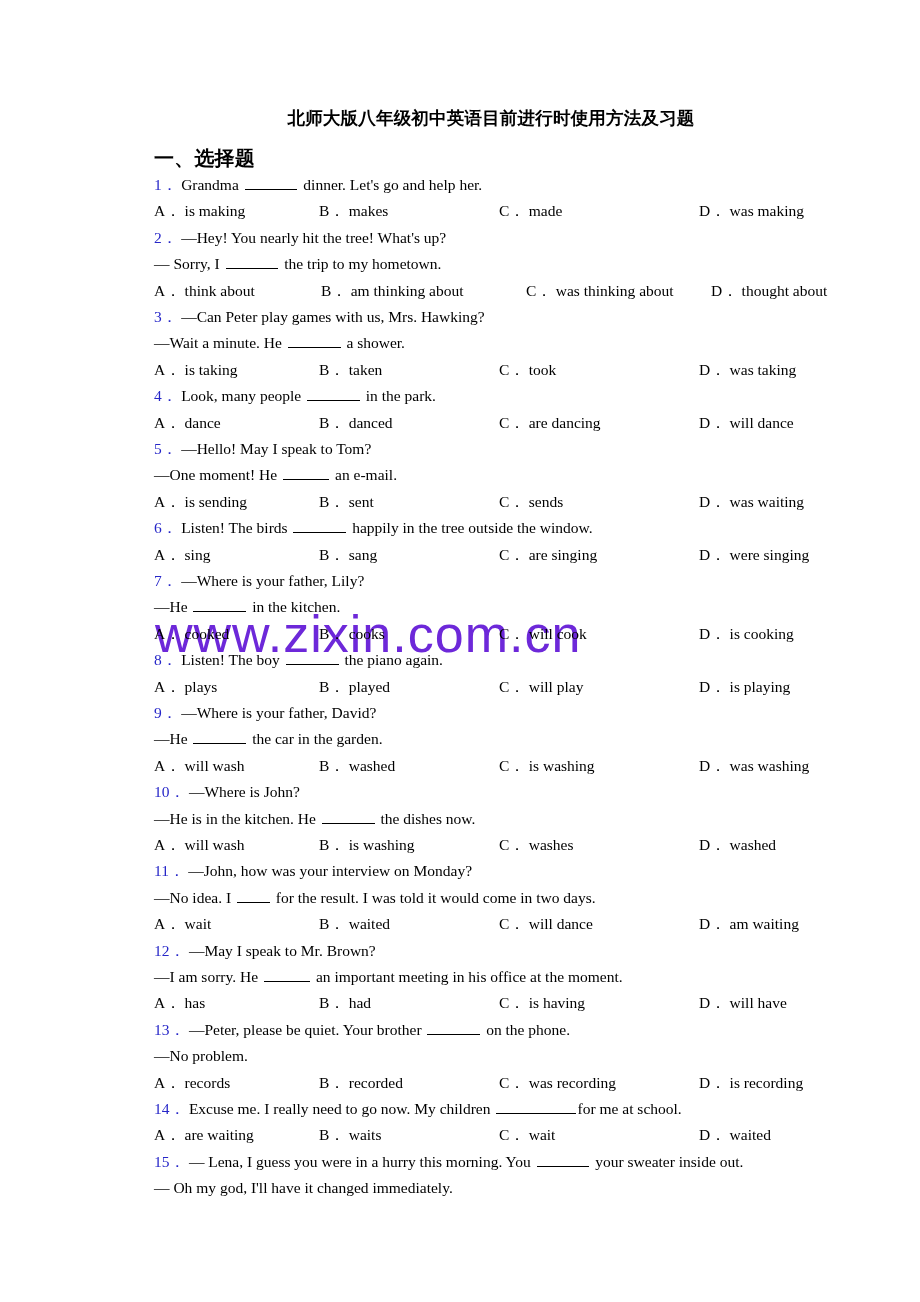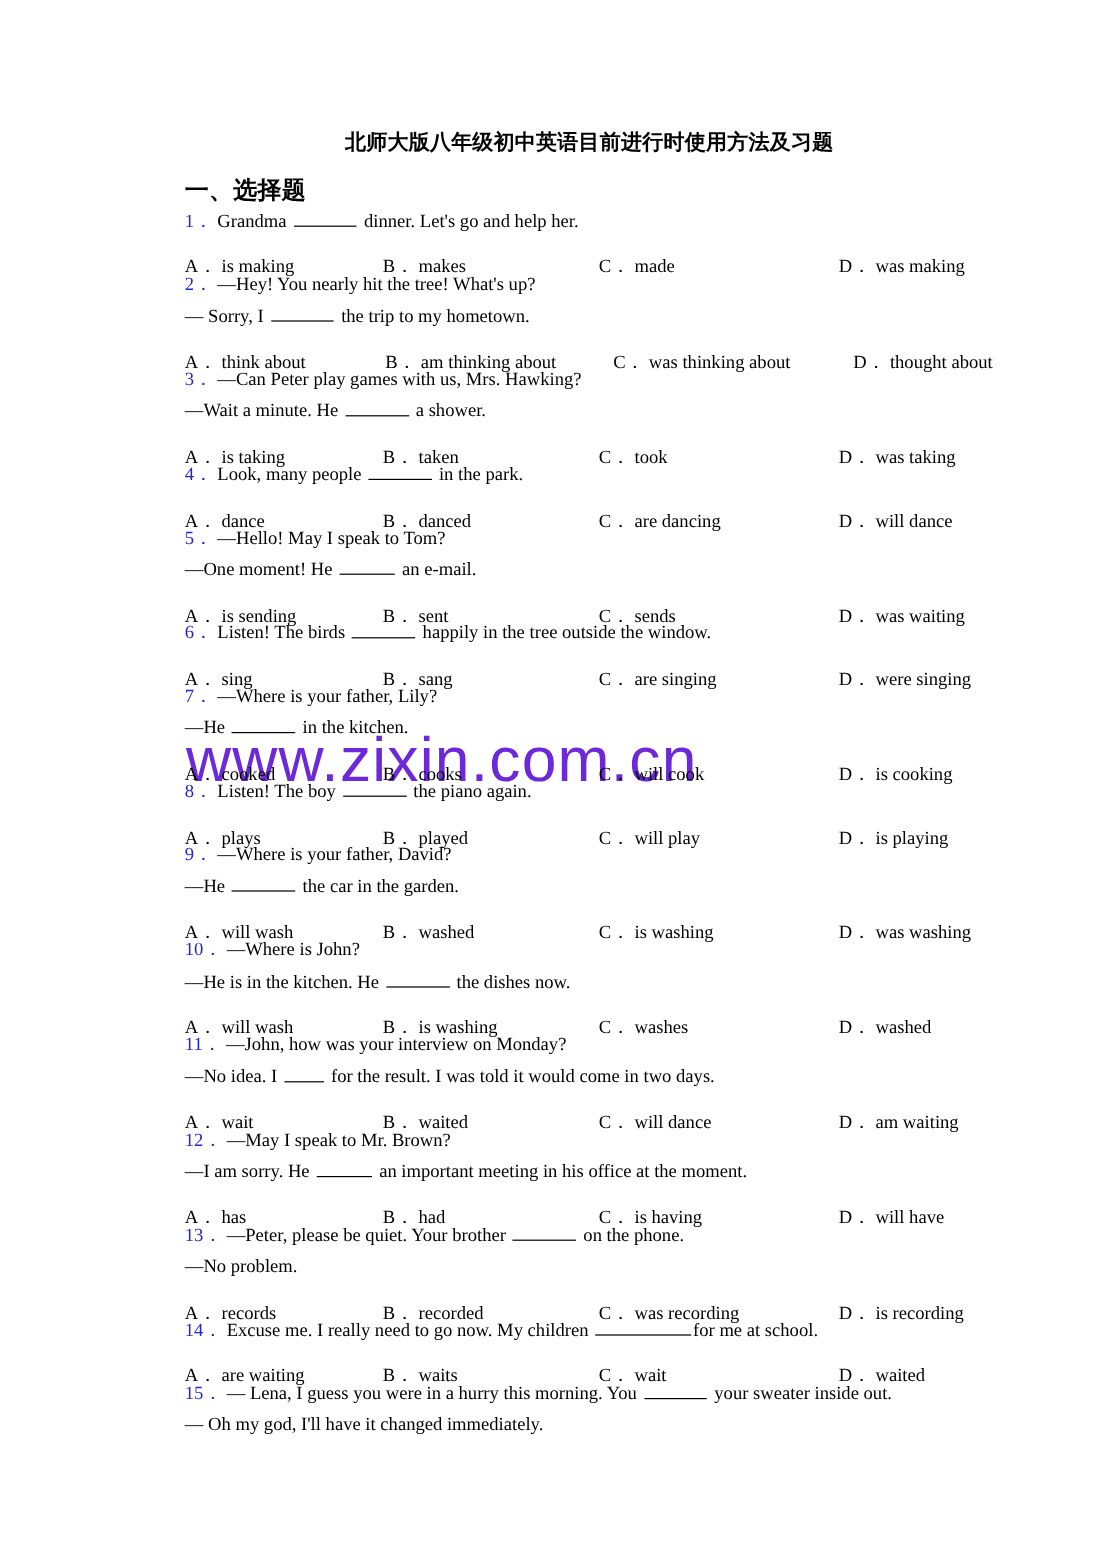--- a/index.html
+++ b/index.html
@@ -88,32 +88,31 @@
     font-size: 15.5px;
     line-height: 26.4px;
     white-space: nowrap;
     display: block;
     position: relative;
     height: 26.4px;
   }
   .opt {
     position: absolute;
     top: 0;
-    margin-top: 12px;
   }
   .opt .lbl { letter-spacing: 0px; }
   
   .c1 { left: 0px; }
   .c2 { left: 165px; }
   .c3 { left: 345px; }
   .c4 { left: 545px; text-align: right; }
   
   .t1 { left: 0px; }
   .t2 { left: 167px; text-align: right; }
-  .t3 { left: 357px; }
+  .t3 { left: 372px; }
   .t4 { left: 557px; }
 </style>
 </head>
 <body>
 
 <div id="page">
 
   <div class="watermark">www.zixin.com.cn</div>
 
   <div class="content">

